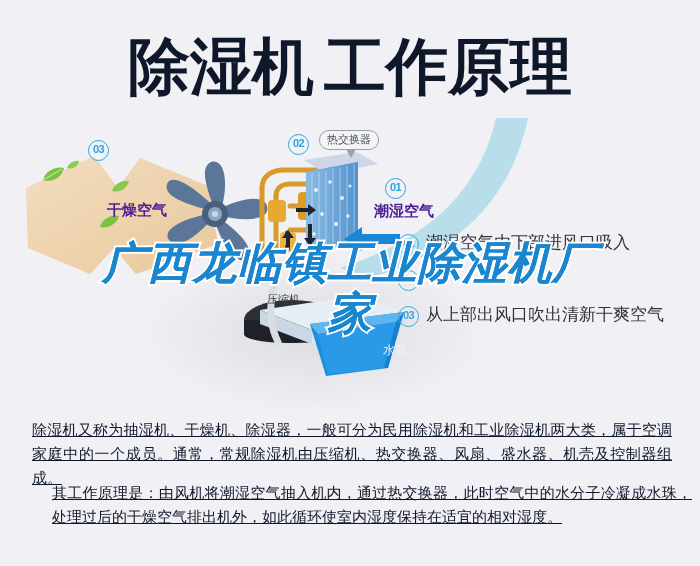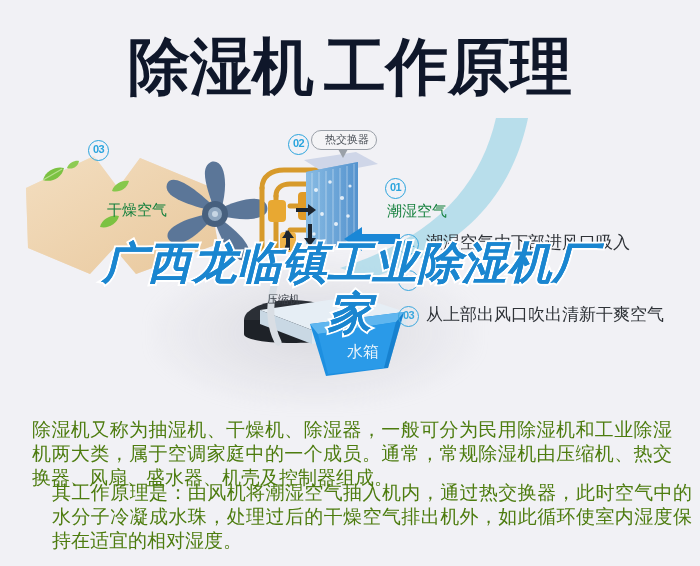--- a/index.html
+++ b/index.html
@@ -60,33 +60,33 @@
     position:absolute;
     width:19px;height:19px;border-radius:50%;
     border:1.6px solid #2aa4dd;
     color:#2aa4dd;background:rgba(241,241,245,.55);
     font-size:11px;font-weight:bold;line-height:17px;text-align:center;
     letter-spacing:-0.5px;
   }
   
   .callout{
     position:absolute;
-    padding:2px 7px 3px 13px;
+    padding:2px 7px 3px 7px;
     border:1.3px solid #9aa0a8;border-radius:11px;
     background:#f4f4f6;color:#4b5158;
-    font-size:11px;line-height:13px;white-space:nowrap;
+    font-size:11px;line-height:13px;white-space:nowrap;margin-left:8px;
   }
   .callout:after{
     content:"";position:absolute;left:26px;bottom:-9px;
     width:0;height:0;border-left:5px solid transparent;
     border-right:5px solid transparent;border-top:9px solid #9aa0a8;
   }
   .picLabel{position:absolute;white-space:nowrap;color:#5a6068;font-size:13px;}
-  .picLabel.lg{font-size:15px;color:#15803d;}
-  .picLabel.white{color:#eaf4fb;font-size:16px;}
+  .picLabel.lg{font-size:15px;color:#4c1d95;font-weight:bold;}
+  .picLabel.white{color:#eaf4fb;font-size:12px;margin-left:36px;}
 
   
   .legend{position:absolute;left:398px;top:232px;width:300px;}
   .legrow{display:flex;align-items:flex-start;margin-bottom:14px;height:22px;}
   .legbadge{
     flex:0 0 auto;width:19px;height:19px;border-radius:50%;
     border:1.7px solid #3aa7de;color:#3aa7de;
     font-size:11px;font-weight:bold;line-height:16px;text-align:center;
     letter-spacing:-0.5px;margin-top:2px;
   }
@@ -109,22 +109,23 @@
     position:absolute;left:0;top:238px;width:700px;
     text-align:center;
     font-size:44px;line-height:50px;
     font-weight:bold;font-style:italic;
     color:#1a86d0;letter-spacing:1px;
   }
 
   
   .para{
     position:absolute;left:32px;width:640px;
-    font-size:19px;line-height:24px;color:#4d7c0f;
+    font-size:15px;line-height:24px;color:#0f172a;
     text-align:justify;
+    text-decoration:underline;
   }
   .p1{top:418px;}
   .p2{top:481px;margin-left:20px;}
 </style>
 </head>
 <body>
 
 <div id="stage">
 
   <div class="title">
@@ -275,21 +276,21 @@
 
     <div class="nbadge" style="left:88px;top:22px;">03</div>
 
     <div class="nbadge" style="left:288px;top:16px;">02</div>
 
     <div class="nbadge" style="left:385px;top:60px;">01</div>
 
     <div class="callout" style="left:311px;top:12px;">热交换器</div>
 
     <div class="picLabel lg" style="left:107px;top:83px;">干燥空气</div>
-    <div class="picLabel lg" style="left:387px;top:84px;">潮湿空气</div>
+    <div class="picLabel lg" style="left:374px;top:84px;">潮湿空气</div>
     <div class="picLabel" style="left:267px;top:174px;font-size:11px;color:#3b4048;">压缩机</div>
     <div class="picLabel white" style="left:347px;top:224px;">水箱</div>
   </div>
 
   <div class="legend">
     <div class="legrow">
       <div class="legbadge">01</div>
       <div class="legtext">潮湿空气由下部进风口吸入</div>
     </div>
     <div class="legrow">

